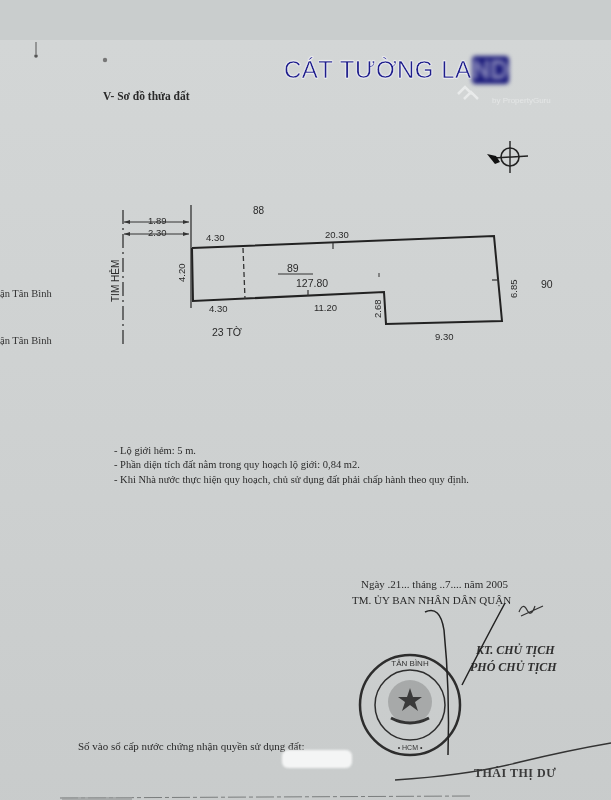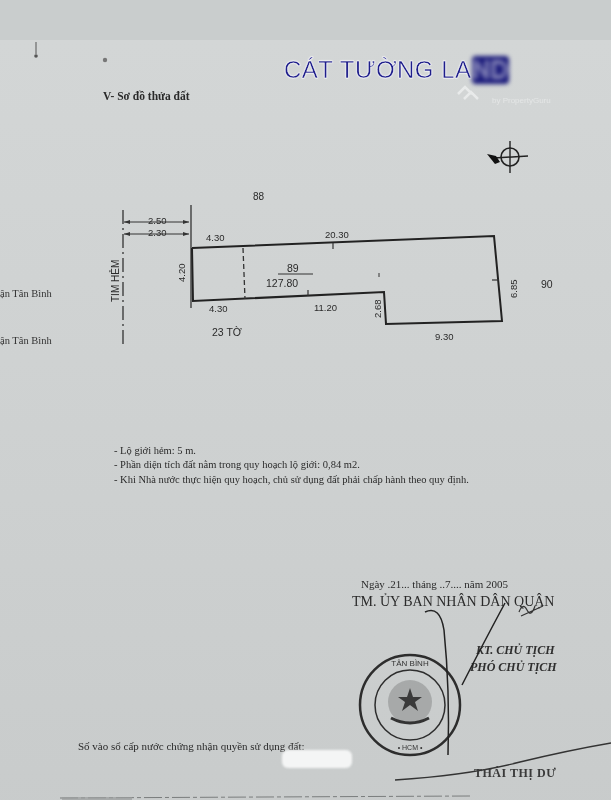--- a/index.html
+++ b/index.html
@@ -33,21 +33,21 @@
     }
     .wm-logo { left: 458px; top: 42px; width: 26px; height: 18px; }
     .section-title {
       left: 103px; top: 50px; font-weight: bold; font-size: 11.5px;
     }
     .num { font-family: "Liberation Sans", sans-serif; font-size: 9.5px; color: #2a2a2a; }
     .vert { transform: rotate(-90deg); transform-origin: left top; white-space: nowrap; }
     .side-text { font-size: 10.5px; color: #333; }
     .notes { left: 114px; font-size: 10.5px; color: #2a2a2a; }
     .date-line { left: 361px; top: 538px; font-size: 11px; }
-    .committee { left: 352px; top: 554px; font-size: 14px; }
+    .committee { left: 352px; top: 554px; font-size: 11px; }
     .sig-title { font-style: italic; font-weight: bold; font-size: 12px; color: #2f2f2f; }
     .footer-label { left: 78px; top: 700px; font-size: 11px; }
     .redact {
       left: 282px; top: 710px; width: 70px; height: 18px;
       background: #f4f5f5; border-radius: 6px; filter: blur(1px);
     }
     .signer { left: 474px; top: 726px; font-weight: bold; font-size: 12px; color: #3a3a3a; letter-spacing: 0.5px; }
     svg { position: absolute; left: 0; top: 0; }
   </style>
 </head>
@@ -90,29 +90,29 @@
     <line x1="243" y1="208" x2="245" y2="259" stroke="#333" stroke-width="1.3" stroke-dasharray="5,3"></line>
 
     <line x1="278" y1="234" x2="313" y2="234" stroke="#333" stroke-width="1"></line>
 
     <line x1="333" y1="203" x2="333" y2="209" stroke="#333" stroke-width="1.2"></line>
     <line x1="308" y1="250" x2="308" y2="256" stroke="#333" stroke-width="1.2"></line>
     <line x1="379" y1="233" x2="379" y2="237" stroke="#333" stroke-width="1"></line>
     <line x1="492" y1="240" x2="499" y2="240" stroke="#333" stroke-width="1.2"></line>
   </svg>
 
-  <div class="abs num" style="left:253px;top:151px;font-size:10px;">88</div>
-  <div class="abs num" style="left:148px;top:175px;">2.50</div>
+  <div class="abs num" style="left:253px;top:165px;font-size:10px;">88</div>
+  <div class="abs num" style="left:148px;top:175px;">1.89</div>
   <div class="abs num" style="left:148px;top:187px;">2.30</div>
   <div class="abs num" style="left:206px;top:192px;">4.30</div>
   <div class="abs num" style="left:325px;top:189px;">20.30</div>
   <div class="abs num vert" style="left:176px;top:242px;">4.20</div>
   <div class="abs num vert" style="left:110px;top:262px;font-size:10px;">TIM HẺM</div>
   <div class="abs num" style="left:287px;top:222px;font-size:10.5px;">89</div>
-  <div class="abs num" style="left:266px;top:237px;font-size:10.5px;">127.80</div>
+  <div class="abs num" style="left:296px;top:237px;font-size:10.5px;">127.80</div>
   <div class="abs num" style="left:209px;top:263px;">4.30</div>
   <div class="abs num" style="left:314px;top:262px;">11.20</div>
   <div class="abs num vert" style="left:372px;top:278px;">2.68</div>
   <div class="abs num" style="left:435px;top:291px;">9.30</div>
   <div class="abs num vert" style="left:508px;top:258px;">6.85</div>
   <div class="abs num" style="left:541px;top:238px;font-size:10.5px;">90</div>
   <div class="abs num" style="left:212px;top:286px;font-size:10.5px;">23 TỜ</div>
 
   <svg class="abs" style="left:484px;top:98px;" width="50" height="38" viewBox="0 0 50 38">
     <circle cx="26" cy="19" r="9" fill="none" stroke="#222" stroke-width="1.6"></circle>

